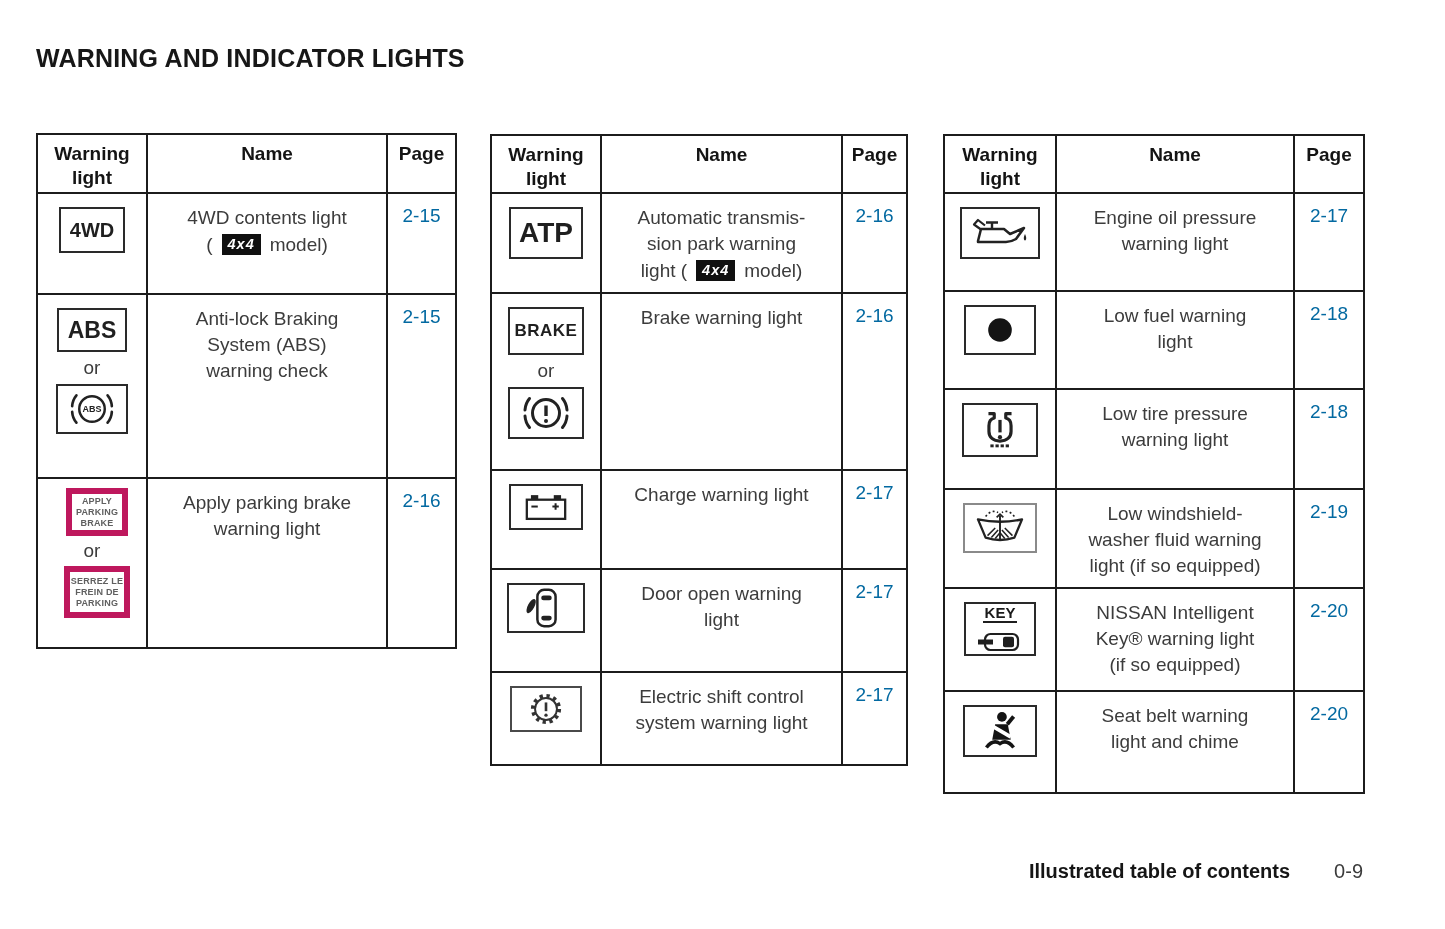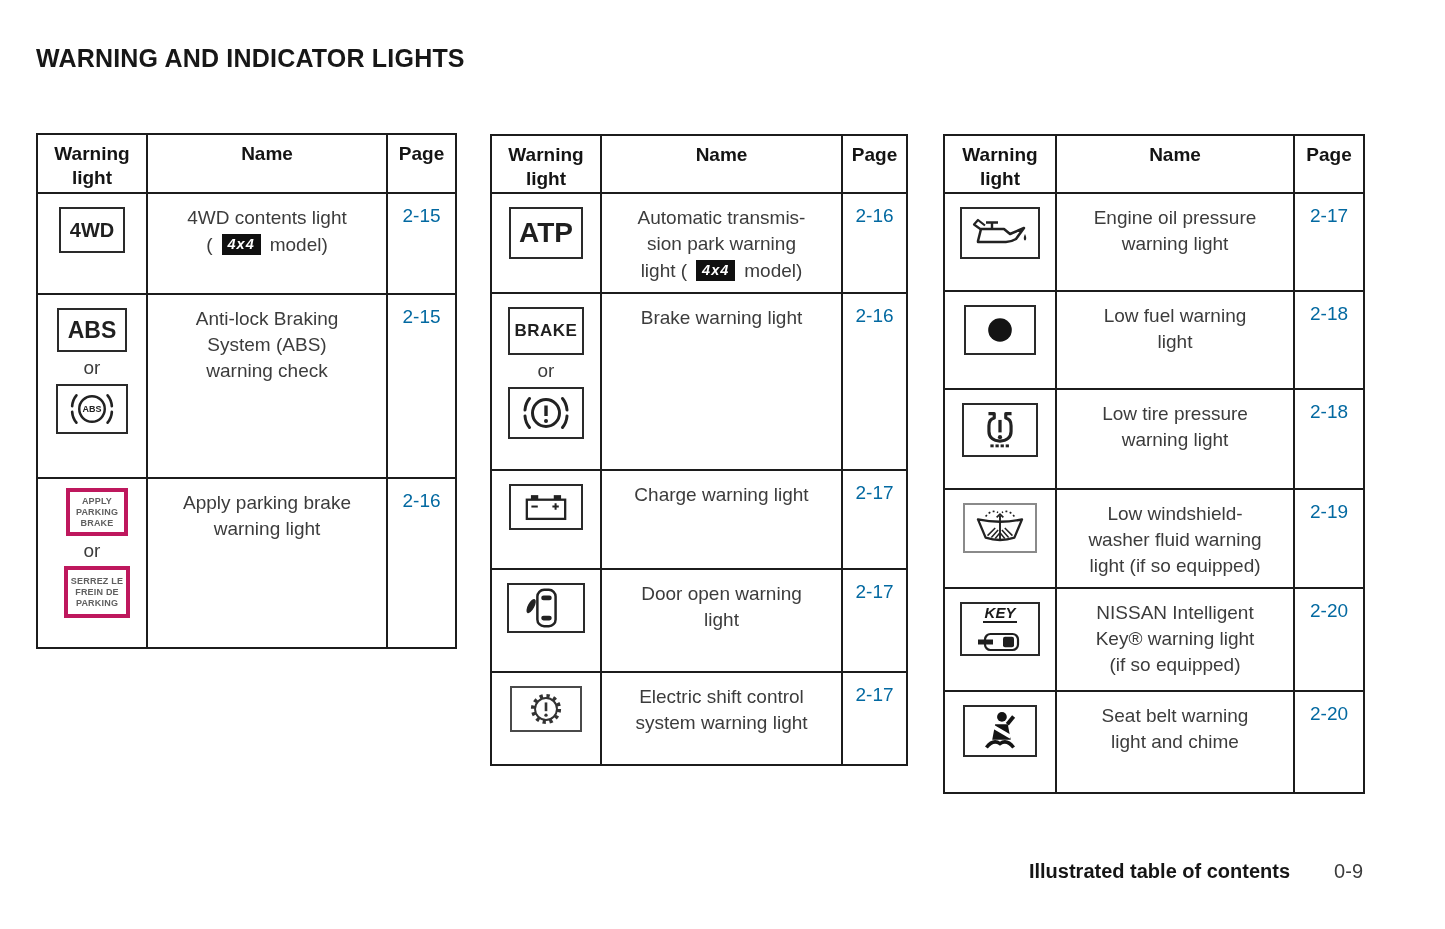--- a/index.html
+++ b/index.html
@@ -20,21 +20,21 @@
   td.pagec { text-align:center; padding-top:11px; font-size:19px; color:#0369a1; }
   .pl { display:block; white-space:pre-line; font-size:19px; line-height:26px; color:#3c3c3c; }
   .badge-line { display:flex; justify-content:center; align-items:center; gap:9px;
                 font-size:19px; line-height:27px; color:#3c3c3c; }
   .badge { display:inline-block; background:#101010; color:#ffffff; font-weight:800; font-style:italic;
            font-size:14.5px; line-height:19px; padding:1px 6px; border-radius:0; letter-spacing:1px; }
   .lightwrap { display:flex; flex-direction:column; align-items:center; gap:5px; }
   .iconbox { display:inline-flex; flex-direction:column; align-items:center; justify-content:center;
              border:2px solid #2a2a2a; background:#fff; }
   .tbox { font-weight:700; color:#1f1f1f; }
-  .graybox { border:4px solid #be185d; color:#606060; font-weight:700; font-size:9px;
+  .graybox { border:6px solid #be185d; color:#606060; font-weight:700; font-size:9px;
              line-height:11px; letter-spacing:0.2px; white-space:pre-line;
              display:inline-flex; align-items:center; justify-content:center;margin-left:10px; }
   .or { font-size:19px; color:#3c3c3c; line-height:22px; }
   .multiline { white-space:pre-line; line-height:18px; }
   .keylabel { font-size:15px; font-weight:700; border-bottom:2px solid #1f1f1f; padding:0 2px 0 2px; line-height:16px; }
   .footer { position:absolute; top:860px; right:82px; display:flex; align-items:baseline; gap:16px; }
   .footer .flabel { font-size:20px; font-weight:700; color:#151515; }
   .footer .fpage  { font-size:20px; font-weight:400; color:#3c3c3c;margin-left:28px; }
   svg { display:block; }
 </style>
@@ -334,21 +334,21 @@
     <td class="name">
           <span class="pl">Low windshield-
 washer fluid warning
 light (if so equipped)</span>
         </td>
     <td class="pagec">2-19</td>
   </tr>
   <tr style="height:103px">
     <td class="light">
           <div class="lightwrap">
-      <span class="iconbox" style="width:80px;height:54px;gap:8px;font-style:italic;">
+      <span class="iconbox" style="width:72px;height:54px;gap:8px;">
         <span class="keylabel">KEY</span>
         <svg width="48" height="22" viewBox="0 0 44 22">
           <rect x="7" y="3" width="33" height="16" rx="5.5" fill="none" stroke="#1f1f1f" stroke-width="2.2"></rect>
           <rect x="0" y="8.5" width="15" height="5" fill="#1f1f1f"></rect>
           <rect x="25" y="5.8" width="11" height="10.5" rx="2" fill="#1f1f1f"></rect>
         </svg>
       </span>
     </div>
         </td>
     <td class="name">

